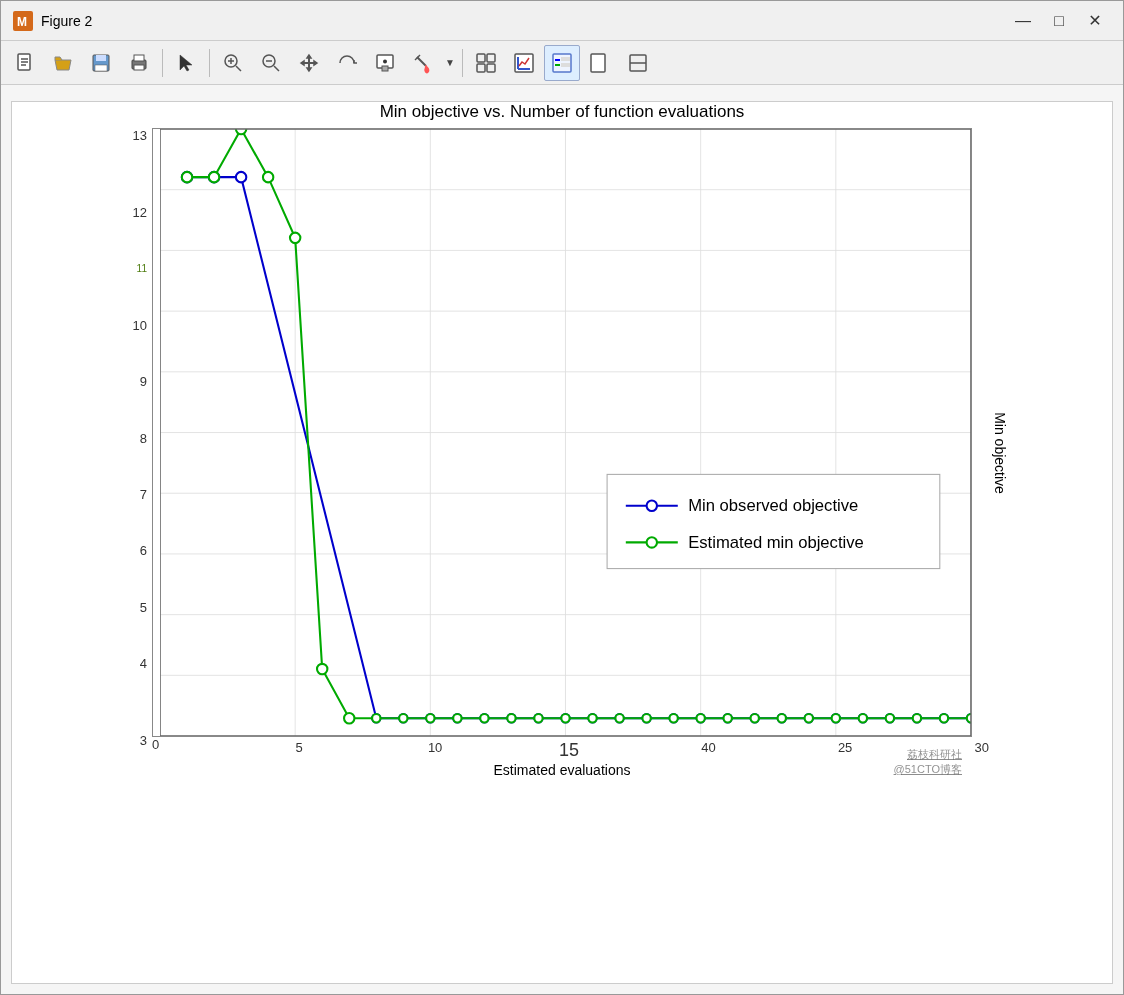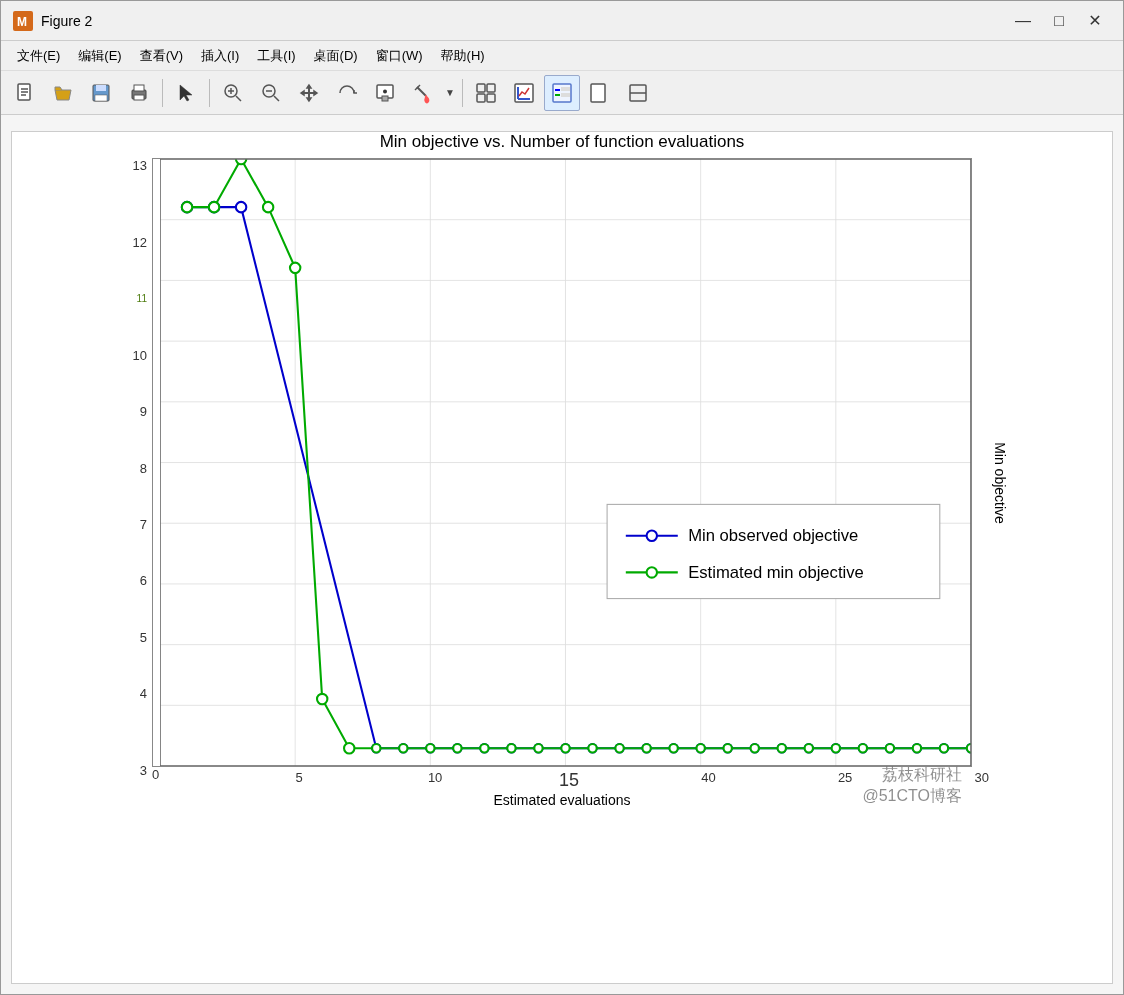--- a/index.html
+++ b/index.html
@@ -149,30 +149,20 @@
       </svg>
     </div>
     <span class="title-bar-text">Figure 2</span>
     <div class="title-bar-controls">
       <button class="title-btn">—</button>
       <button class="title-btn">□</button>
       <button class="title-btn close">✕</button>
     </div>
   </div>
 
-  <div class="menu-bar">
-    <span class="menu-item">文件(E)</span>
-    <span class="menu-item">编辑(E)</span>
-    <span class="menu-item">查看(V)</span>
-    <span class="menu-item">插入(I)</span>
-    <span class="menu-item">工具(I)</span>
-    <span class="menu-item">桌面(D)</span>
-    <span class="menu-item">窗口(W)</span>
-    <span class="menu-item">帮助(H)</span>
-  </div>
 
   <div class="toolbar">
 
     <button class="tb-btn" title="New">
       <svg viewBox="0 0 22 22" fill="none" stroke="#555" stroke-width="1.5">
         <rect x="4" y="2" width="12" height="16" rx="1" fill="white" stroke="#555"></rect>
         <line x1="7" y1="7" x2="14" y2="7"></line>
         <line x1="7" y1="10" x2="14" y2="10"></line>
         <line x1="7" y1="13" x2="12" y2="13"></line>
       </svg>
@@ -468,20 +458,20 @@
             </div>
 
             <div style="text-align:center; font-size:14px; color:#000; margin-top:2px;">Estimated evaluations</div>
           </div>
 
           <div style="width:55px; display:flex; align-items:center; justify-content:center;">
             <div style="transform:rotate(90deg); white-space:nowrap; font-size:14px; color:#000;">Min objective</div>
           </div>
         </div>
 
-        <div style="position:absolute; bottom:55px; right:65px; font-size:16px; color:rgba(0,0,0,0.45); text-align:right;">
+        <div style="position:absolute; bottom:55px; right:65px; font-size:11px; color:rgba(0,0,0,0.45); text-align:right;text-decoration:underline;">
           <div>荔枝科研社</div>
           <div>@51CTO博客</div>
         </div>
       </div>
     </div>
   </div>
 </div>
 
 </body></html>

